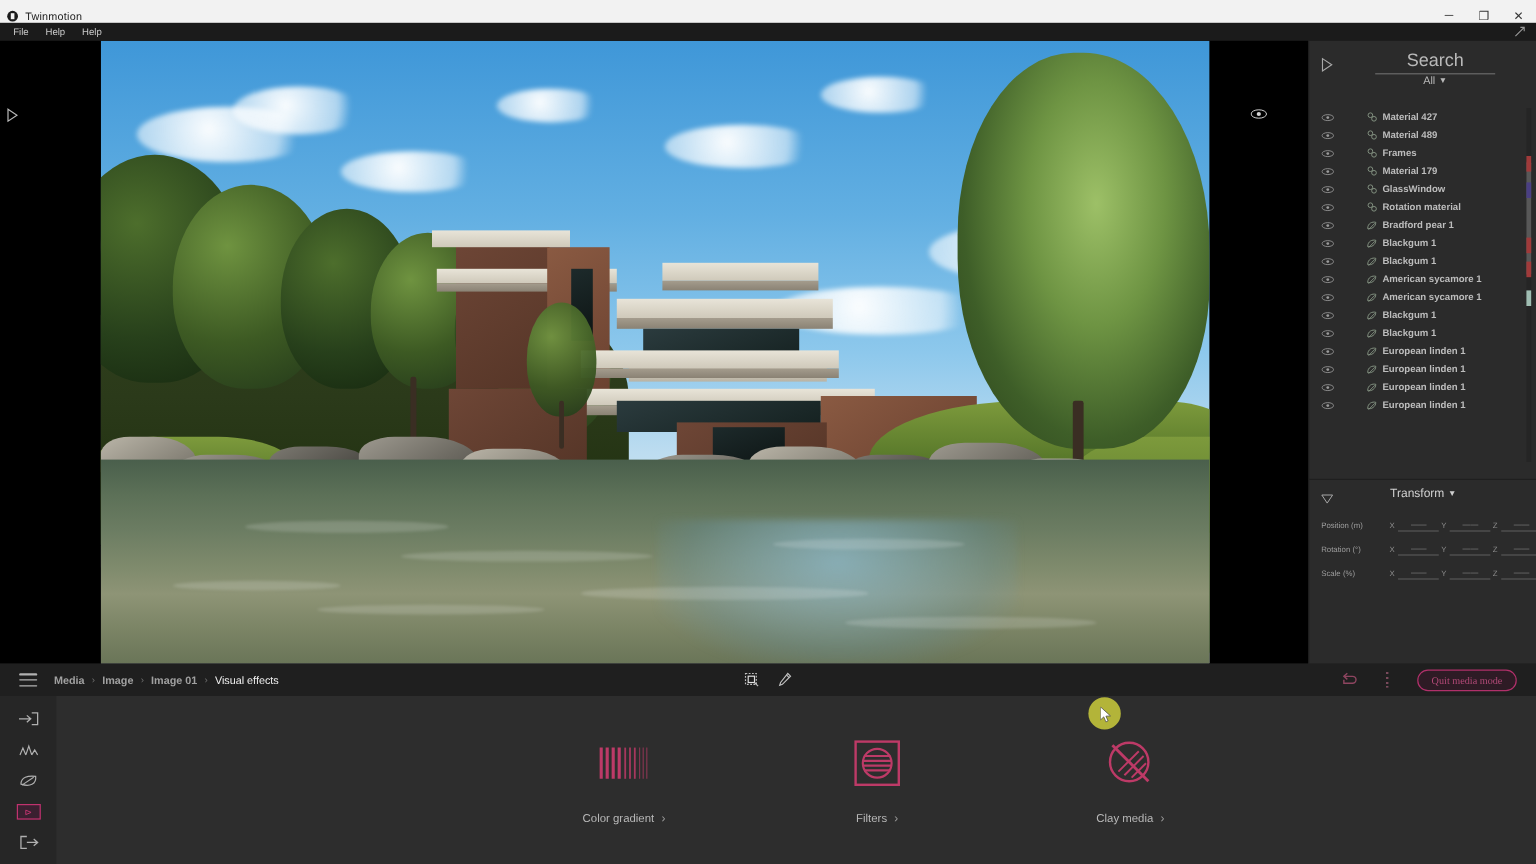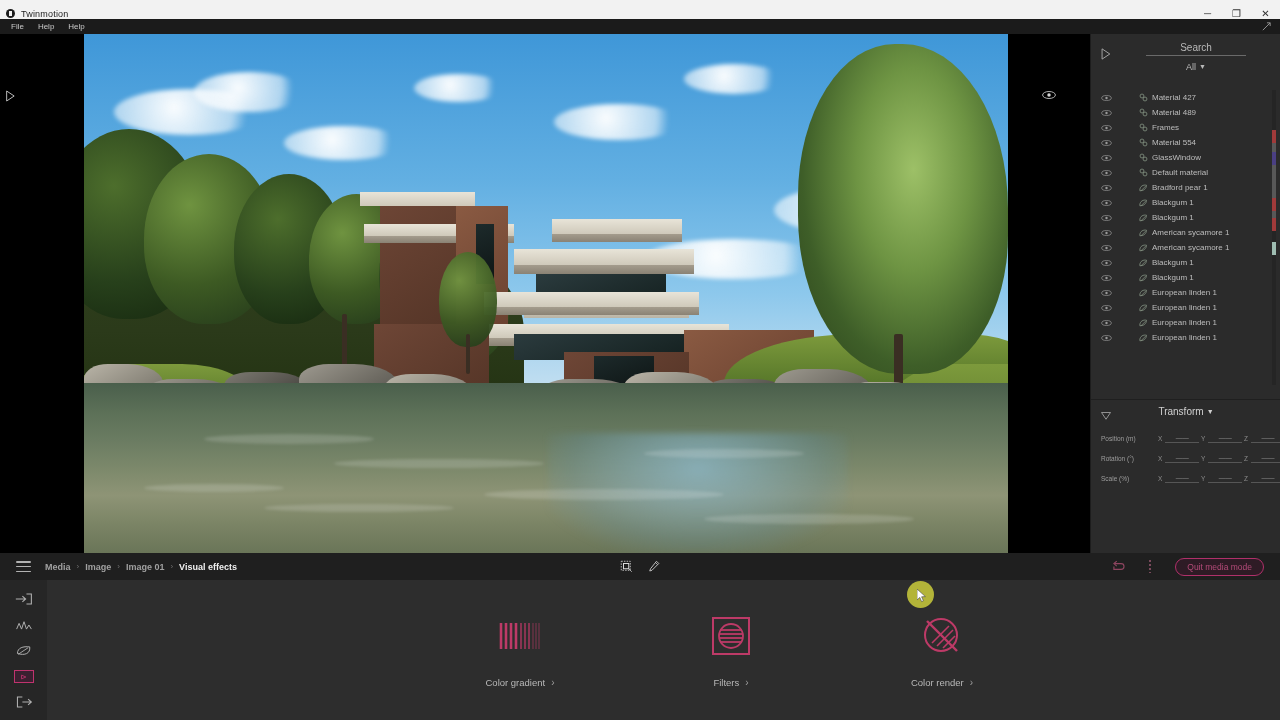--- a/index.html
+++ b/index.html
@@ -134,32 +134,32 @@
   .rightpanel {
     position: absolute; top: 34px; right: 0; width: 190px; height: 519px;
     background: #2b2b2b; border-left: 1px solid #1d1d1d;
   }
   .rp-head { position: relative; height: 48px; }
   .rp-tri {
     position: absolute; left: 9px; top: 14px; width: 11px; height: 12px; color: #a8a8a8;
   }
   .rp-search {
     position: absolute; left: 55px; top: 8px; width: 100px; text-align: center;
-    font-size: 10px; color: #b9b9b9; border-bottom: 1px solid #6a6a6a; padding-bottom: 2px;
+    font-size: 15px; color: #b9b9b9; border-bottom: 1px solid #6a6a6a; padding-bottom: 2px;
   }
   .rp-filter {
     position: absolute; left: 55px; top: 28px; width: 100px; text-align: center;
     font-size: 9px; color: #b9b9b9;
   }
   .caret { display: inline-block; margin-left: 3px; font-size: 7px; vertical-align: 1px; }
 
   .rp-list { position: absolute; top: 56px; left: 0; width: 190px; height: 300px; }
   .rp-row {
     position: relative; height: 15px; display: flex; align-items: center;
-    font-size: 8px; color: #bdbdbd;
+    font-size: 8px; color: #bdbdbd; font-weight: bold;
   }
   .rp-eye { position: absolute; left: 10px; width: 11px; height: 8px; color: #9b9b9b; }
   .rp-icon { position: absolute; left: 48px; width: 9px; height: 9px; color: #8a8f86; }
   .rp-label { position: absolute; left: 61px; white-space: nowrap; }
 
   .rp-scrolltrack {
     position: absolute; right: 4px; top: 56px; width: 4px; height: 295px;
     background: #252525;
   }
   .rp-scrollthumb {
@@ -190,30 +190,30 @@
   
   .crumbbar {
     position: absolute; top: 553px; left: 0; width: 1280px; height: 27px;
     background: #1f1f1f; display: flex; align-items: center;
   }
   .hamburger { margin-left: 16px; width: 15px; height: 11px; display: flex;
     flex-direction: column; justify-content: space-between; }
   .hamburger span { display: block; height: 1.5px; background: #b2b2b2; border-radius: 1px; }
   .crumbs { display: flex; align-items: center; margin-left: 14px; gap: 6px; }
   .crumb { font-size: 9px; color: #a0a0a0; font-weight: bold; }
-  .crumb.active { color: #f0f0f0; font-weight: bold; }
+  .crumb.active { color: #f0f0f0; font-weight: normal; }
   .crumb-sep { font-size: 8px; color: #6e6e6e; }
   .center-tools {
     position: absolute; left: 0; width: 1280px; display: flex;
     justify-content: center; align-items: center; gap: 12px; pointer-events: none;
   }
   .center-tools > * { pointer-events: auto; }
   .tool-ico { width: 15px; height: 15px; color: #c0c0c0; }
   .bar-right {
-    margin-left: auto; display: flex; align-items: center; gap: 24px; margin-right: 16px;
+    margin-left: auto; display: flex; align-items: center; gap: 24px; margin-right: 16px; font-family: Liberation Serif, serif;
   }
   .undo-ico { width: 15px; height: 13px; color: #8e4560; }
   .dotsep { width: 2px; height: 13px;
     background: repeating-linear-gradient(to bottom, #7a4a5c 0 2px, transparent 2px 4px); }
   .quit-btn {
     border: 1px solid #b0306a; border-radius: 10px; padding: 3px 11px;
     font-size: 8.5px; color: #b34a78; background: #2e1b25;
   }
 
   
@@ -420,21 +420,21 @@
         </div>
         <div class="rp-row">
           <span class="rp-eye"><svg viewBox="0 0 16 10" style="width:11px;height:8px">
               <ellipse cx="8" cy="5" rx="7" ry="3.6" fill="none" stroke="#9b9b9b" stroke-width="1"></ellipse>
               <circle cx="8" cy="5" r="1.7" fill="#9b9b9b"></circle>
             </svg></span>
           <span class="rp-icon"><svg viewBox="0 0 12 12" style="width:9px;height:9px">
               <circle cx="4" cy="4" r="2.6" fill="none" stroke="#8a9a88" stroke-width="1"></circle>
               <circle cx="8" cy="8" r="2.6" fill="none" stroke="#8a9a88" stroke-width="1"></circle>
             </svg></span>
-          <span class="rp-label">Material 554</span>
+          <span class="rp-label">Material 179</span>
         </div>
         <div class="rp-row">
           <span class="rp-eye"><svg viewBox="0 0 16 10" style="width:11px;height:8px">
               <ellipse cx="8" cy="5" rx="7" ry="3.6" fill="none" stroke="#9b9b9b" stroke-width="1"></ellipse>
               <circle cx="8" cy="5" r="1.7" fill="#9b9b9b"></circle>
             </svg></span>
           <span class="rp-icon"><svg viewBox="0 0 12 12" style="width:9px;height:9px">
               <circle cx="4" cy="4" r="2.6" fill="none" stroke="#8a9a88" stroke-width="1"></circle>
               <circle cx="8" cy="8" r="2.6" fill="none" stroke="#8a9a88" stroke-width="1"></circle>
             </svg></span>
@@ -442,21 +442,21 @@
         </div>
         <div class="rp-row">
           <span class="rp-eye"><svg viewBox="0 0 16 10" style="width:11px;height:8px">
               <ellipse cx="8" cy="5" rx="7" ry="3.6" fill="none" stroke="#9b9b9b" stroke-width="1"></ellipse>
               <circle cx="8" cy="5" r="1.7" fill="#9b9b9b"></circle>
             </svg></span>
           <span class="rp-icon"><svg viewBox="0 0 12 12" style="width:9px;height:9px">
               <circle cx="4" cy="4" r="2.6" fill="none" stroke="#8a9a88" stroke-width="1"></circle>
               <circle cx="8" cy="8" r="2.6" fill="none" stroke="#8a9a88" stroke-width="1"></circle>
             </svg></span>
-          <span class="rp-label">Default material</span>
+          <span class="rp-label">Rotation material</span>
         </div>
         <div class="rp-row">
           <span class="rp-eye"><svg viewBox="0 0 16 10" style="width:11px;height:8px">
               <ellipse cx="8" cy="5" rx="7" ry="3.6" fill="none" stroke="#9b9b9b" stroke-width="1"></ellipse>
               <circle cx="8" cy="5" r="1.7" fill="#9b9b9b"></circle>
             </svg></span>
           <span class="rp-icon"><svg viewBox="0 0 12 12" style="width:9px;height:9px">
               <path d="M1 10 C1 4 6 2 10 3 C10 8 5 11 1 10" fill="none" stroke="#8a9a88" stroke-width="1"></path>
               <path d="M2 11 L9 4" stroke="#8a9a88" stroke-width=".9"></path>
             </svg></span>
@@ -753,21 +753,21 @@
         <svg class="card-ico" viewBox="0 0 46 46">
           <circle cx="22" cy="22" r="16" fill="none" stroke="#bd3a67" stroke-width="2"></circle>
           <g stroke="#bd3a67" stroke-width="1.6">
             <line x1="13" y1="30" x2="30" y2="13"></line>
             <line x1="18" y1="33" x2="34" y2="17"></line>
             <line x1="24" y1="35" x2="36" y2="23"></line>
           </g>
           <line x1="8" y1="8" x2="38" y2="38" stroke="#bd3a67" stroke-width="2.4"></line>
         </svg>
         <div class="card-label">
-          <span>Color render</span>
+          <span>Clay media</span>
           <span class="chev">›</span>
         </div>
       </div>
 
     </div>
   </div>
 
   <div class="cursor-halo"></div>
   <svg class="cursor-arrow" viewBox="0 0 10 14">
     <path d="M0 0 L0 11 L2.8 8.4 L4.6 12.6 L6.4 11.8 L4.6 7.8 L8.4 7.6 Z" fill="#ffffff" stroke="#444" stroke-width=".6"></path>

